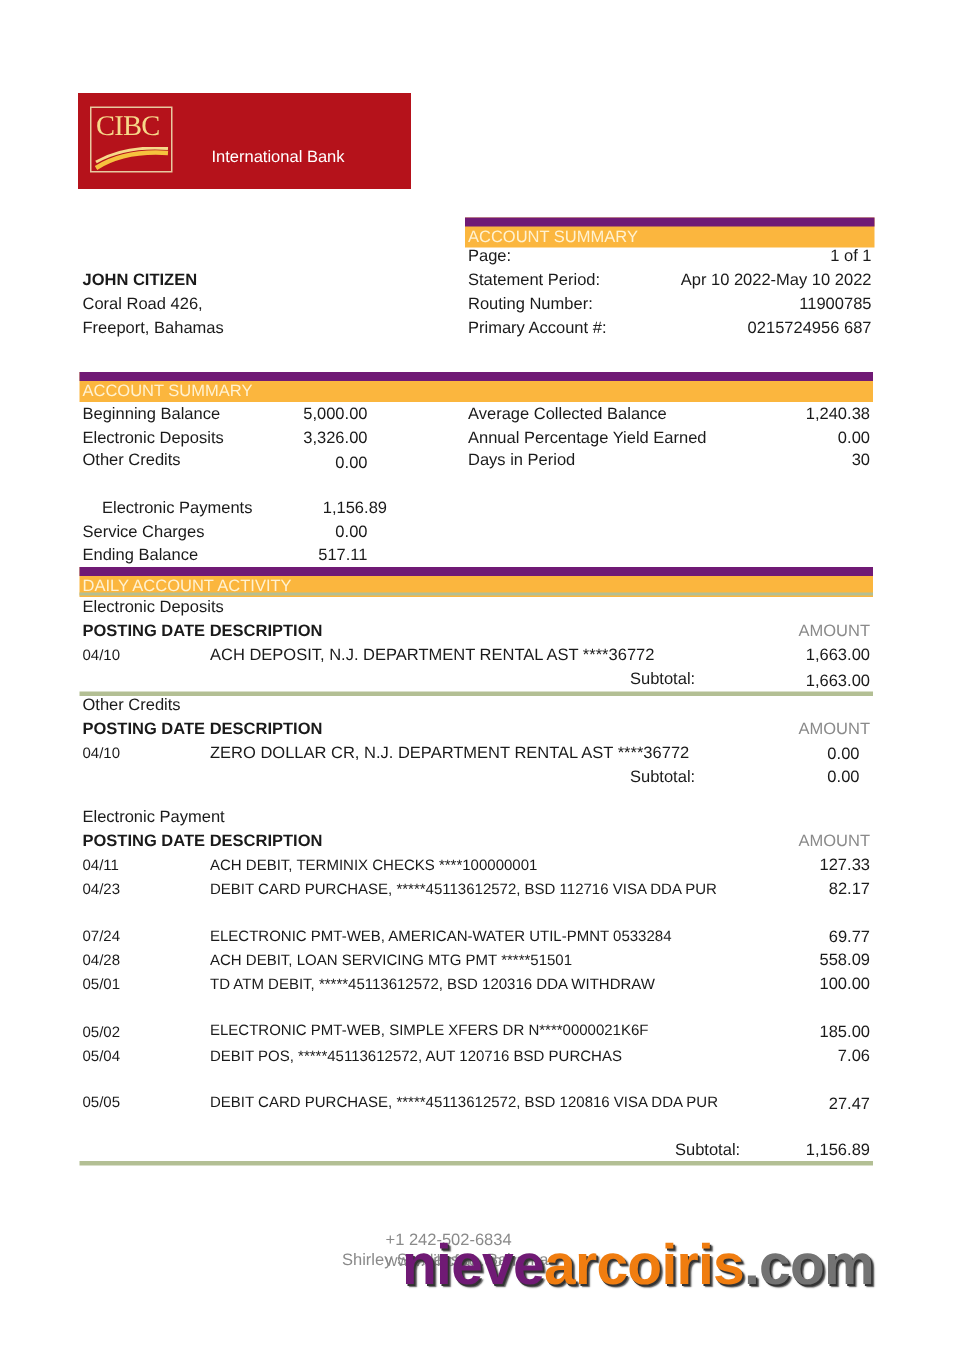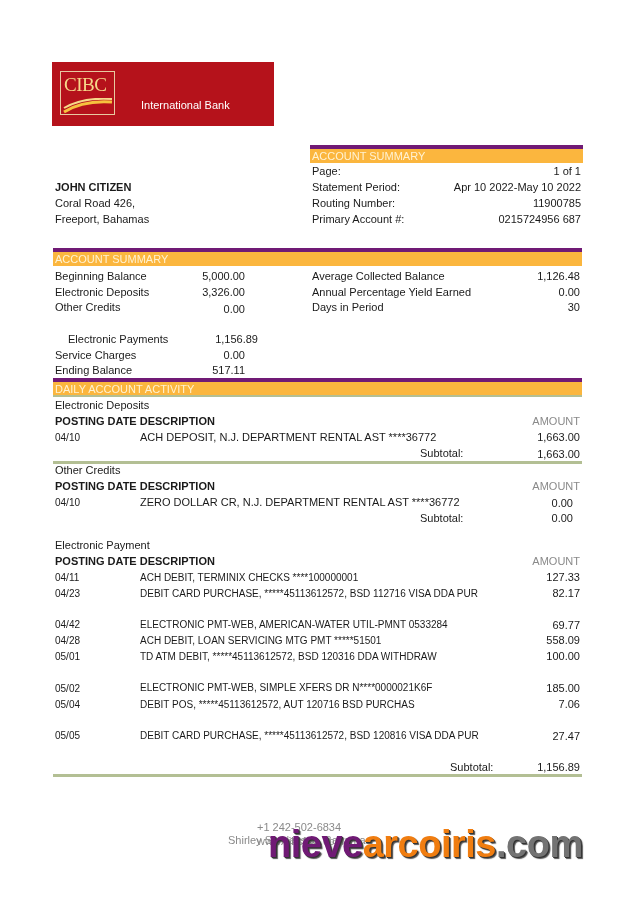--- a/index.html
+++ b/index.html
@@ -4,21 +4,21 @@
 <style>
   html, body { margin: 0; padding: 0; background: #ffffff; }
   body { width: 641px; height: 903px; position: relative; font-family: "Liberation Sans", sans-serif; color: #1a1a1a; font-size: 11px; overflow: hidden; }
   .abs { position: absolute; }
   .logo { left: 52px; top: 62px; width: 222px; height: 64px; background: #b5121b; }
   .logo-box { position: absolute; left: 8px; top: 9px; width: 55px; height: 44px; border: 1px solid #e8c9a0; box-sizing: border-box; }
   .logo-cibc { position: absolute; left: 3px; top: 2px; font-family: "Liberation Serif", serif; font-size: 19px; color: #f6d98a; letter-spacing: -0.5px; }
   .logo-swoosh { position: absolute; left: 2px; top: 26px; }
   .logo-fc { position: absolute; left: 72px; top: 13px; font-size: 20px; color: #ffffff; letter-spacing: -0.3px; }
   .logo-ib { position: absolute; left: 89px; top: 37px; font-size: 11px; color: #ffffff; }
-  .bar { height: 14px; background: #fbb63e; border-top: 4px solid #701a75; color: #fff2d2; font-size: 11px; line-height: 14px; padding-left: 2px; box-sizing: content-box; }
+  .bar { height: 14px; background: #fbb63e; border-top: 6px solid #701a75; color: #fff2d2; font-size: 11px; line-height: 14px; padding-left: 2px; box-sizing: content-box; }
   .row { position: absolute; height: 15px; line-height: 15px; }
   .r { text-align: right; }
   .bold { font-weight: bold; }
   .gray { color: #8a8a8a; }
   .rule { position: absolute; left: 53px; width: 529px; height: 3px; background: #b3bf94; }
   .tx { font-size: 10px; }
   .footer { color: #8a8a8a; font-size: 11px; }
   .wm { font-family: "Liberation Sans", sans-serif; font-weight: bold; font-size: 38px; letter-spacing: -0.5px; text-shadow: 1px 1px 0 #333, 2px 2px 1px #555; }
 </style>
 </head>
@@ -79,21 +79,21 @@
   <span>Service Charges</span>
   <span class="abs r" style="right:0;top:0;">0.00</span>
 </div>
 <div class="row" style="left:55px; top:363px; width:190px;">
   <span>Ending Balance</span>
   <span class="abs r" style="right:0;top:0;">517.11</span>
 </div>
 
 <div class="row" style="left:312px; top:269px; width:268px;">
   <span>Average Collected Balance</span>
-  <span class="abs r" style="right:0;top:0;">1,126.48</span>
+  <span class="abs r" style="right:0;top:0;">1,240.38</span>
 </div>
 <div class="row" style="left:312px; top:285px; width:268px;">
   <span>Annual Percentage Yield Earned</span>
   <span class="abs r" style="right:0;top:0;">0.00</span>
 </div>
 <div class="row" style="left:312px; top:300px; width:268px;">
   <span>Days in Period</span>
   <span class="abs r" style="right:0;top:0;">30</span>
 </div>
 
@@ -133,21 +133,21 @@
 <div class="row gray r" style="right:61px; top:554px;">AMOUNT</div>
 
 <div class="row tx" style="left:55px; top:570px;">04/11</div>
 <div class="row tx" style="left:140px; top:570px;">ACH DEBIT, TERMINIX CHECKS ****100000001</div>
 <div class="row r" style="right:61px; top:570px;">127.33</div>
 
 <div class="row tx" style="left:55px; top:586px;">04/23</div>
 <div class="row tx" style="left:140px; top:586px;">DEBIT CARD PURCHASE, *****45113612572, BSD 112716 VISA DDA PUR</div>
 <div class="row r" style="right:61px; top:586px;">82.17</div>
 
-<div class="row tx" style="left:55px; top:617px;">04/42</div>
+<div class="row tx" style="left:55px; top:617px;">07/24</div>
 <div class="row tx" style="left:140px; top:617px;">ELECTRONIC PMT-WEB, AMERICAN-WATER UTIL-PMNT 0533284</div>
 <div class="row r" style="right:61px; top:618px;">69.77</div>
 
 <div class="row tx" style="left:55px; top:633px;">04/28</div>
 <div class="row tx" style="left:140px; top:633px;">ACH DEBIT, LOAN SERVICING MTG PMT *****51501</div>
 <div class="row r" style="right:61px; top:633px;margin-left:21px;">558.09</div>
 
 <div class="row tx" style="left:55px; top:649px;">05/01</div>
 <div class="row tx" style="left:140px; top:649px;">TD ATM DEBIT, *****45113612572, BSD 120316 DDA WITHDRAW</div>
 <div class="row r" style="right:61px; top:649px;">100.00</div>

